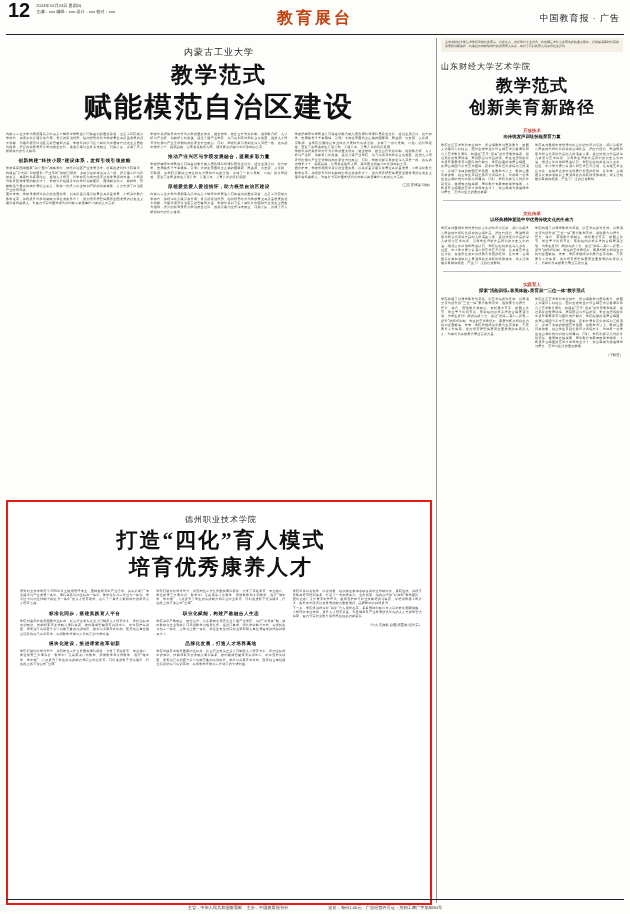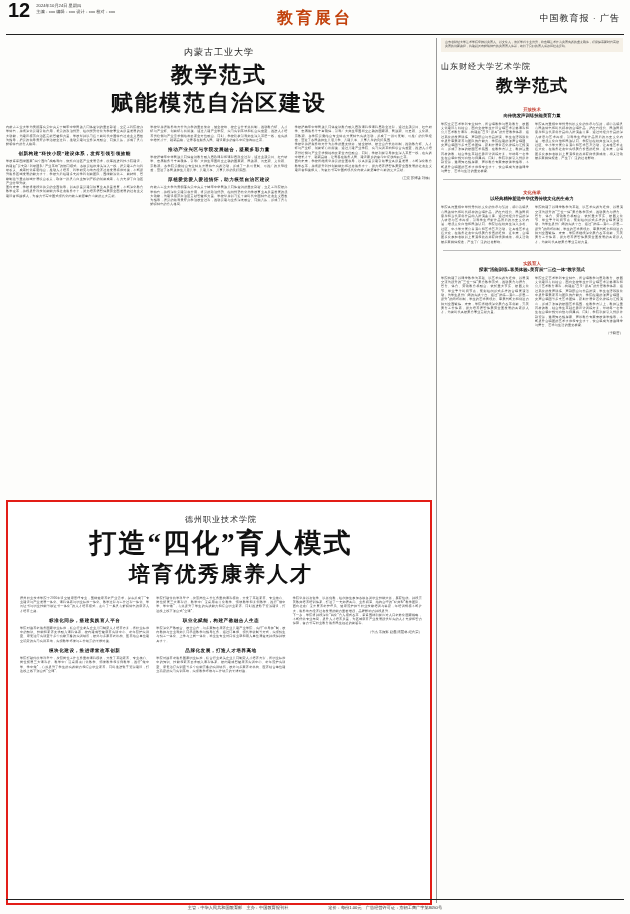--- a/index.html
+++ b/index.html
@@ -81,21 +81,21 @@
     color:#222;
     margin:8px 0 3px 0;
   }
   .art-title{
     text-align:center;
     font-weight:bold;
     color:#111;
     line-height:1.18;
   }
   .t1{font-size:22px;letter-spacing:2px;margin-bottom:2px;}
-  .t2{font-size:22px;letter-spacing:2px;}
+  .t2{font-size:28px;letter-spacing:2px;}
 
   .cols3{
     display:flex;
     gap:7px;
     margin-top:9px;
   }
   .cols3 .c{flex:1;}
   .sub-h{
     font-size:4.6px;
     font-weight:bold;
@@ -113,21 +113,21 @@
     position:absolute;
     left:0;right:0;
     top:462px;
     bottom:-2px;
     border:2.5px solid #e21d16;
     box-sizing:border-box;
     padding:8px 8px 4px 12px;
     background:#fff;
   }
   .redbox .art-kicker{margin-top:4px;font-size:8px;}
-  .redbox .t1{font-size:27px;}
+  .redbox .t1{font-size:21px;}
   .redbox .t2{font-size:21px;}
 
   
   .rt-top-ft{
     font-size:3px;line-height:4.2px;color:#444;
     text-align:justify;word-break:break-all;
     padding:2px 4px 4px 4px;
     background:#f5f0e6;
   }
   .r-kicker{
@@ -239,20 +239,21 @@
 
     </div>
 
     <div class="sep"></div>
 
     <div class="right-col">
       <div class="rt-top-ft">山东省财经大学艺术学院坚持以美育人、以文化人，依托学科专业优势，将合唱艺术作为美育实践的重要载体，积极探索新时代高校美育的创新路径，构建起具有鲜明特色的美育育人体系，取得了良好的育人成效和社会反响。</div>
 
       <div class="r-kicker">山东财经大学艺术学院</div>
       <div class="r-title">教学范式</div>
+      <div class="r-title">创新美育新路径</div>
 
       <div class="r-sec">
         <div class="r-sec-label">开放技术</div>
         <div class="r-sec-title">向传统发声训练技能美育力量</div>
         <div class="rcols2">
           <div class="c">
               <div class="ft">学院立足艺术学科专业特色，将合唱教学与思政教育、校园文化建设有机结合，面向全校学生开设合唱艺术选修课程和公共艺术教育课程，构建起“普及+提高”的分层教学体系。通过系统的发声训练、声部配合与作品排演，学生在潜移默化中提升审美素养与团队协作能力。学院组建的混声合唱团、女声合唱团等多支艺术团体，定期开展常态化排练与汇报演出，形成了浓厚的校园艺术氛围。在教学方法上，教师注重因材施教，结合学生基础差异设计训练方案，帮助每一名学生在合唱中找到自信与归属感。同时，学院积极引入优质外部资源，邀请知名指挥家、声乐教育专家来校讲学指导，不断提升合唱团的艺术水准和专业水平，使合唱成为连接课堂与舞台、艺术与生活的重要桥梁。</div>
             </div>
           <div class="c">
               <div class="ft">学院高度重视中华优秀传统文化的传承与弘扬，精心选编具有民族特色和时代精神的合唱作品，把红色经典、民族民间音乐和当代原创作品纳入排演曲目库。通过对经典作品的深入研读与艺术再现，引导学生理解作品背后的历史文化内涵，增强文化自信和民族认同。学院还组织师生深入乡村、社区、中小学开展公益演出和艺术普及活动，让高雅艺术走近大众，在服务社会中实现美育价值的延伸。近年来，合唱团多次参加省级以上展演和比赛并获得优异成绩，相关活动被多家媒体报道，产生了广泛的社会影响。</div>

